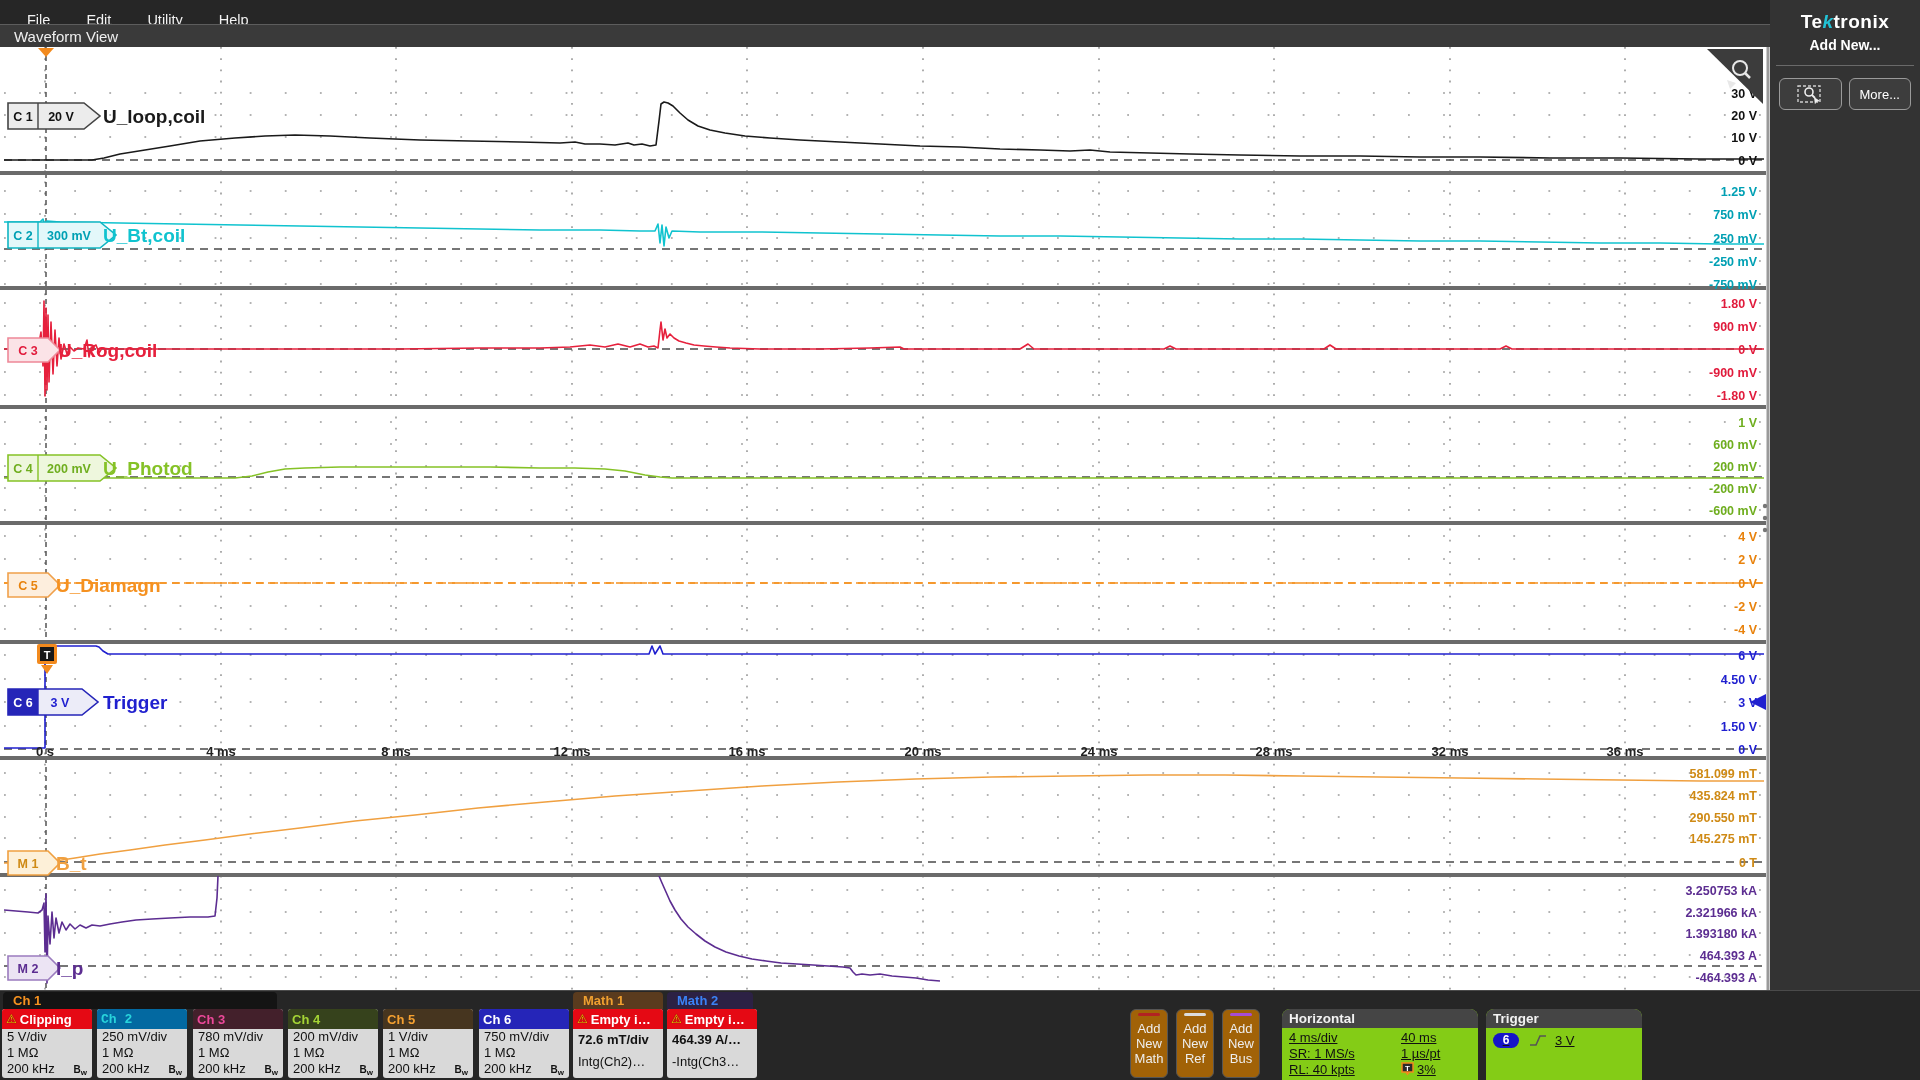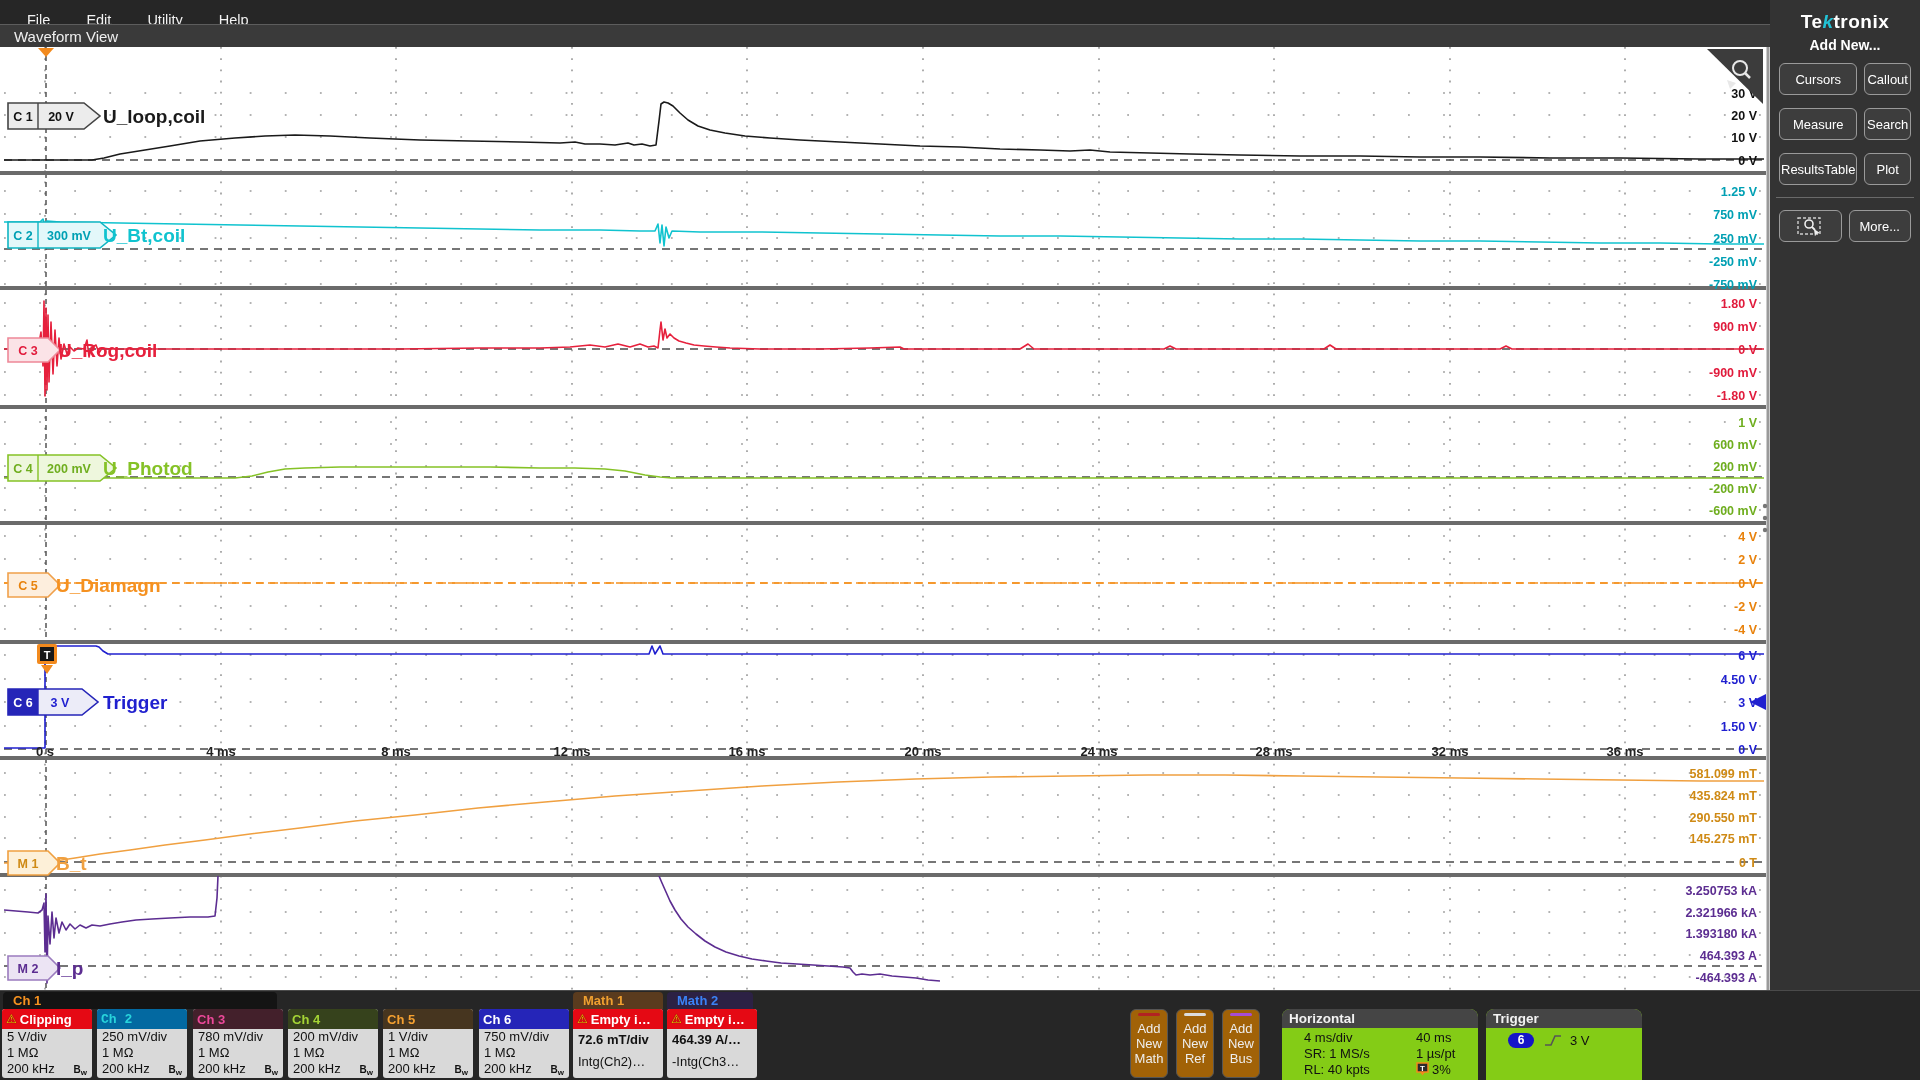--- a/index.html
+++ b/index.html
@@ -38,21 +38,21 @@
   .chbadge .bw{position:absolute;right:5px;top:1px;font-size:10px;font-weight:bold;}
   .chbadge .bw .w{font-size:8px;vertical-align:-2px;}
   .warn-ico{color:#ffd400;font-size:12px;text-shadow:0 0 1px #000;}
   .addbtn{position:absolute;top:18px;width:38px;height:69px;background:#a16207;border:1px solid #555;
           border-radius:6px;color:#eee;font-size:13px;display:flex;flex-direction:column;
           align-items:center;justify-content:center;line-height:15px;box-sizing:border-box;}
   .addbtn .bar{position:absolute;top:3px;left:7px;right:7px;height:3px;border-radius:2px;}
   .panel{position:absolute;top:18px;height:82px;border-radius:8px;overflow:hidden;background:#84cc16;}
   .panel .phd{height:19px;background:#454545;color:#f2f2f2;font-size:13.5px;font-weight:bold;
               padding-left:7px;display:flex;align-items:center;}
-  .panel .pbody{font-size:13px;color:#111;padding:1px 22px;}
+  .panel .pbody{font-size:13px;color:#111;padding:1px 7px;text-decoration:underline;}
   .prow{display:flex;height:16px;align-items:center;}
   .pc1{width:112px;} 
   #trig-pill{background:#1515c8;color:#fff;border-radius:8px;font-size:12px;font-weight:bold;
              width:26px;height:15px;display:inline-flex;align-items:center;justify-content:center;margin-right:10px;}
   
   #overview{position:absolute;left:575px;top:24px;width:600px;height:23px;}
 </style>
 </head>
 <body>
 
@@ -286,42 +286,20 @@
       <polygon points="1750,702 1766,694 1766,710" fill="#2020cf"></polygon>
       <line x1="1768" y1="47" x2="1768" y2="990" stroke="#9a9a9a" stroke-width="3"></line>
       <circle cx="1765" cy="506" r="2.2" fill="#777"></circle>
       <circle cx="1765" cy="518" r="2.2" fill="#777"></circle>
       <circle cx="1765" cy="530" r="2.2" fill="#777"></circle>
     </svg>
 
   <div id="sidebar">
     <div id="logo"><span><span>Te</span><span class="k-accent">k</span><span>tronix</span></span></div>
     <div id="addnew">Add New...</div>
-    <div id="sb-buttons">
-        <div class="sb-btn">
-          <span>Cursors</span>
-        </div>
-        <div class="sb-btn">
-          <span>Callout</span>
-        </div>
-        <div class="sb-btn">
-          <span>Measure</span>
-        </div>
-        <div class="sb-btn">
-          <span>Search</span>
-        </div>
-        <div class="sb-btn">
-          <span>Results</span>
-          <br>
-          <span>Table</span>
-        </div>
-        <div class="sb-btn">
-          <span>Plot</span>
-        </div>
-      </div>
     <div id="sb-divider"></div>
     <div id="sb-bottom">
       <div class="sb-btn">
         <svg width="28" height="20" viewBox="0 0 28 20">
           <rect x="2" y="2" width="22" height="16" fill="none" stroke="#cfcfcf" stroke-width="1.4" stroke-dasharray="3 2"></rect>
           <circle cx="13" cy="8" r="4" fill="none" stroke="#efefef" stroke-width="1.6"></circle>
           <line x1="16" y1="11" x2="19" y2="14" stroke="#efefef" stroke-width="1.8"></line>
           <polygon points="18,13 24,17 20,18 19,21" fill="#efefef"></polygon>
         </svg>
       </div>

